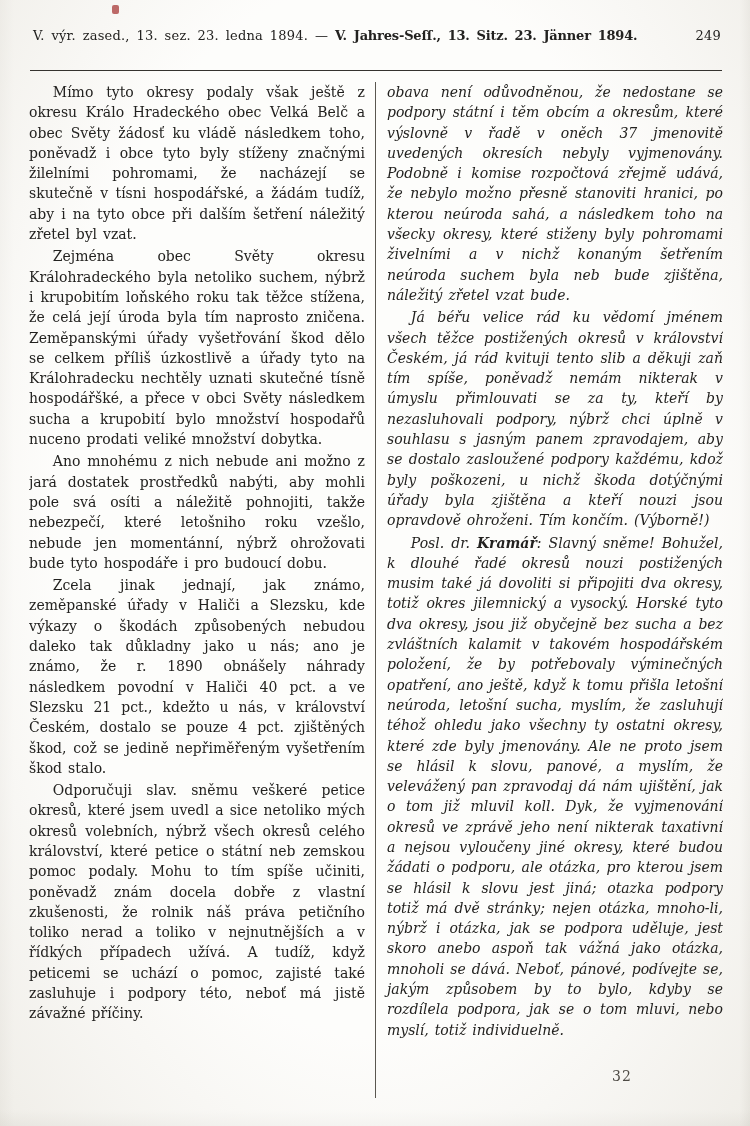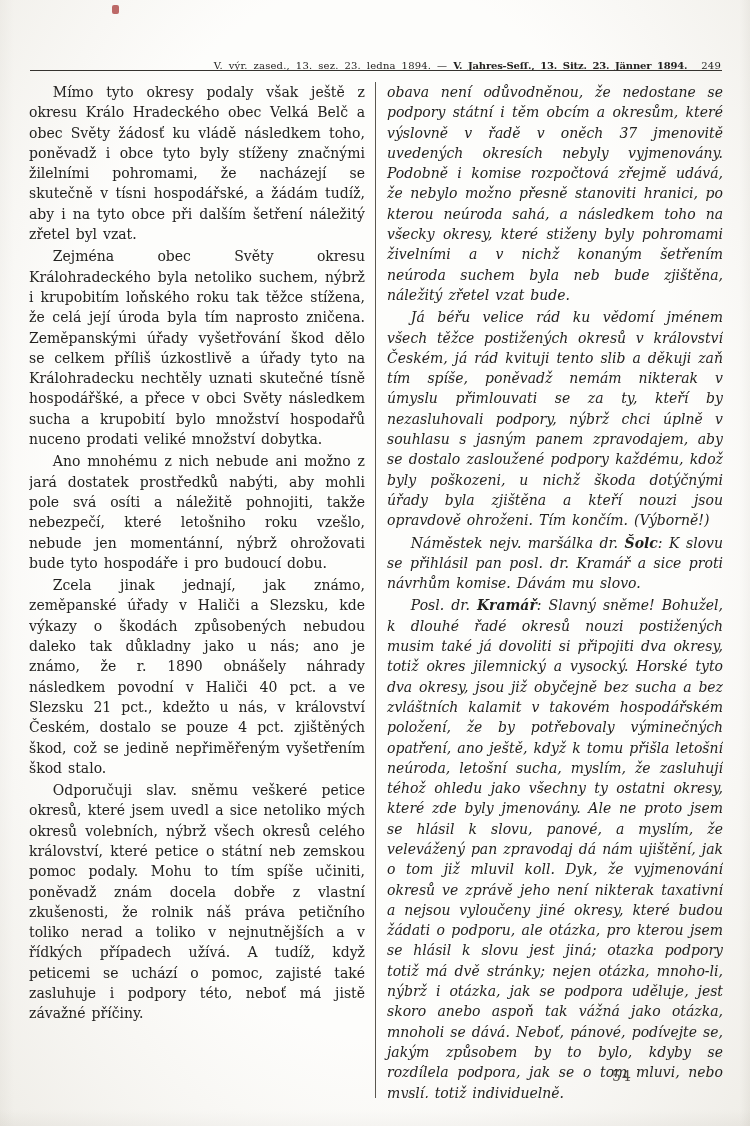--- a/index.html
+++ b/index.html
@@ -18,24 +18,24 @@
       linear-gradient(to left, rgba(180,175,165,0.18) 0, rgba(0,0,0,0) 10px),
       linear-gradient(to top, rgba(180,175,165,0.15) 0, rgba(0,0,0,0) 16px);
     color:#232220;
     overflow:hidden;
   }
   .scan-mark{
     position:absolute;left:112px;top:5px;width:7px;height:9px;
     border-radius:2px;opacity:.75;
   }
   .header{
-    position:absolute;left:33px;top:60px;width:688px;
-    font-size:10px;letter-spacing:.2px;word-spacing:2.5px;
+    position:absolute;left:33px;top:28px;width:688px;
+    font-size:13px;letter-spacing:.2px;word-spacing:2.5px;
     white-space:nowrap;
-    display:flex;justify-content:flex-end;align-items:baseline;
+    display:flex;justify-content:space-between;align-items:baseline;
   }
   .header .fraktur{font-weight:bold;letter-spacing:-0.2px;}
   .header-rule{
     position:absolute;left:30px;top:70px;width:692px;height:0;
     border-top:1.6px solid #35332f;
   }
   .pagenum{padding-left:14px;}
   .columns{
     position:absolute;left:29px;top:82px;width:694px;height:1016px;
     display:flex;overflow:hidden;
@@ -78,20 +78,19 @@
         <p class="indent"><span>Mímo tyto okresy podaly však ještě z okresu Králo Hradeckého obec Velká Belč a obec Světy žádosť ku vládě následkem toho, poněvadž i obce tyto byly stíženy značnými žilelními pohromami, že nacházejí se skutečně v tísni hospodářské, a žádám tudíž, aby i na tyto obce při dalším šetření náležitý zřetel byl vzat.</span></p>
         <p class="indent"><span>Zejména obec Světy okresu Králohradeckého byla netoliko suchem, nýbrž i krupobitím loňského roku tak těžce stížena, že celá její úroda byla tím naprosto zničena. Zeměpanskými úřady vyšetřování škod dělo se celkem příliš úzkostlivě a úřady tyto na Králohradecku nechtěly uznati skutečné tísně hospodářšké, a přece v obci Světy následkem sucha a krupobití bylo množství hospodařů nuceno prodati veliké množství dobytka.</span></p>
         <p class="indent"><span>Ano mnohému z nich nebude ani možno z jará dostatek prostředků nabýti, aby mohli pole svá osíti a náležitě pohnojiti, takže nebezpečí, které letošniho roku vzešlo, nebude jen momentánní, nýbrž ohrožovati bude tyto hospodáře i pro budoucí dobu.</span></p>
         <p class="indent"><span>Zcela jinak jednají, jak známo, zeměpanské úřady v Haliči a Slezsku, kde výkazy o škodách způsobených nebudou daleko tak důkladny jako u nás; ano je známo, že r. 1890 obnášely náhrady následkem povodní v Haliči 40 pct. a ve Slezsku 21 pct., kdežto u nás, v království Českém, dostalo se pouze 4 pct. zjištěných škod, což se jedině nepřiměřeným vyšetřením škod stalo.</span></p>
         <p class="indent"><span>Odporučuji slav. sněmu veškeré petice okresů, které jsem uvedl a sice netoliko mých okresů volebních, nýbrž všech okresů celého království, které petice o státní neb zemskou pomoc podaly. Mohu to tím spíše učiniti, poněvadž znám docela dobře z vlastní zkušenosti, že rolnik náš práva petičního toliko nerad a toliko v nejnutnějších a v řídkých případech užívá. A tudíž, když peticemi se uchází o pomoc, zajisté také zasluhuje i podpory této, neboť má jistě závažné příčiny.</span></p>
       </div>
     <div class="col-divider"></div>
     <div class="col right" id="col-right">
         <p><span>obava není odůvodněnou, že nedostane se podpory státní i těm obcím a okresům, které výslovně v řadě v oněch 37 jmenovitě uvedených okresích nebyly vyjmenovány. Podobně i komise rozpočtová zřejmě udává, že nebylo možno přesně stanoviti hranici, po kterou neúroda sahá, a následkem toho na všecky okresy, které stiženy byly pohromami živelními a v nichž konaným šetřením neúroda suchem byla neb bude zjištěna, náležitý zřetel vzat bude.</span></p>
         <p class="indent"><span>Já béřu velice rád ku vědomí jménem všech těžce postižených okresů v království Českém, já rád kvituji tento slib a děkuji zaň tím spíše, poněvadž nemám nikterak v úmyslu přimlouvati se za ty, kteří by nezasluhovali podpory, nýbrž chci úplně v souhlasu s jasným panem zpravodajem, aby se dostalo zasloužené podpory každému, kdož byly poškozeni, u nichž škoda dotýčnými úřady byla zjištěna a kteří nouzi jsou opravdově ohroženi. Tím končím. (Výborně!)</span></p>
-        <p class="indent"><span>Náměstek nejv. maršálka dr. </span><span class="b">Šolc</span><span>: K slovu se přihlásil pan posl. dr. Kramář a sice proti návrhům komise. Dávám mu slovo.</span></p>
         <p class="indent"><span>Posl. dr. </span><span class="b">Kramář</span><span>: Slavný sněme! Bohužel, k dlouhé řadé okresů nouzi postižených musim také já dovoliti si připojiti dva okresy, totiž okres jilemnický a vysocký. Horské tyto dva okresy, jsou již obyčejně bez sucha a bez zvláštních kalamit v takovém hospodářském položení, že by potřebovaly výminečných opatření, ano ještě, když k tomu přišla letošní neúroda, letošní sucha, myslím, že zasluhují téhož ohledu jako všechny ty ostatni okresy, které zde byly jmenovány. Ale ne proto jsem se hlásil k slovu, panové, a myslím, že velevážený pan zpravodaj dá nám ujištění, jak o tom již mluvil koll. Dyk, že vyjmenování okresů ve zprávě jeho není nikterak taxativní a nejsou vyloučeny jiné okresy, které budou žádati o podporu, ale otázka, pro kterou jsem se hlásil k slovu jest jiná; otazka podpory totiž má dvě stránky; nejen otázka, mnoho-li, nýbrž i otázka, jak se podpora uděluje, jest skoro anebo aspoň tak vážná jako otázka, mnoholi se dává. Neboť, pánové, podívejte se, jakým způsobem by to bylo, kdyby se rozdílela podpora, jak se o tom mluvi, nebo myslí, totiž individuelně.</span></p>
       </div>
   </div>
 
-  <div class="footer-sig">54</div>
+  <div class="footer-sig">32</div>
 
 </div>
 
 </body></html>

